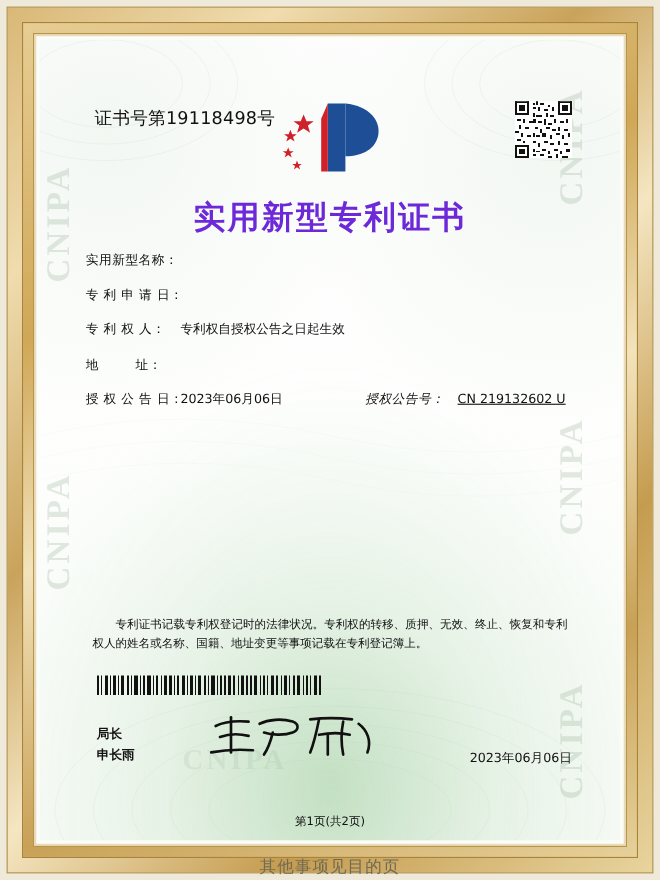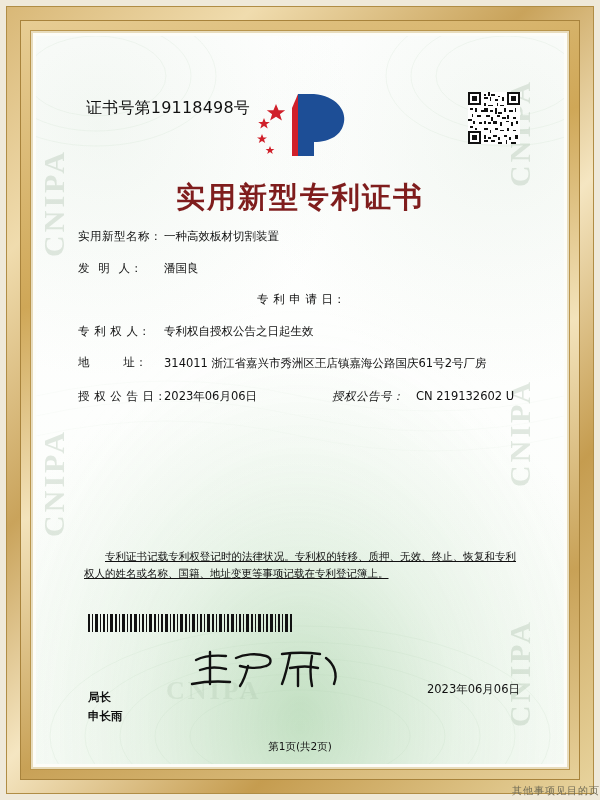--- a/index.html
+++ b/index.html
@@ -109,37 +109,36 @@
     height: 74px;
   }
   .title {
     position: absolute;
     left: 0; right: 0;
     top: 142px;
     text-align: center;
     font-family: "DejaVu Sans", "Liberation Sans", sans-serif;
     font-size: 29px;
     font-weight: bold;
-    color: #7f1d1d;
+    color: #6d28d9;
     letter-spacing: 2px;
   }
   .fields {
     position: absolute;
     left: 42px;
     top: 192px;
     width: 444px;
     font-size: 11.5px;
     color: #111;
   }
   .row {
     display: flex;
     align-items: flex-start;
     margin-bottom: 15.5px;
     line-height: 16px;
-    justify-content: center;
   }
   .lbl {
     width: 86px;
     flex: none;
     letter-spacing: 0.5px;
     white-space: pre;
   }
   .val {
     flex: 1;
   }
@@ -147,47 +146,47 @@
     flex: none;
     width: 168px;
   }
   .lbl2 {
     width: 84px;
     flex: none;
     letter-spacing: 0.5px;
     white-space: pre;
     font-style: italic;
   }
-  .val2 { flex: 1; }
+  .val2 { flex: 1; text-decoration: underline; }
   .addr-val { line-height: 18px; }
 
   .para {
     position: absolute;
     left: 48px;
     width: 432px;
     font-size: 10.5px;
     line-height: 16.5px;
     color: #111;
     text-align: justify;
     text-indent: 21px;
   }
   .para1 { top: 432px; }
-  .para2 { top: 512px; text-decoration: underline; }
+  .para2 { top: 524px; }
 
   .barcode {
     position: absolute;
     left: 52px;
     top: 578px;
     width: 206px;
     height: 18px;
   }
   .sign-block {
     position: absolute;
     left: 52px;
-    top: 652px;
+    top: 622px;
     font-size: 11.5px;
     color: #111;
     line-height: 19px;
     font-weight: bold;
   }
   .signature {
     position: absolute;
     left: 150px;
     top: 608px;
     width: 160px;
@@ -205,22 +204,22 @@
     left: 0; right: 0;
     top: 704px;
     text-align: center;
     font-size: 10.5px;
     color: #111;
   }
   .bottom-strip {
     position: absolute;
     left: 0; right: 0;
     bottom: 0;
-    text-align: right;
-    font-size: 10px;
+    text-align: center;
+    font-size: 15px;
     color: #6f6a55;
     padding-bottom: 2px;
     letter-spacing: 1px;
   }
 </style>
 </head>
 <body>
 
 <div class="page">
 
@@ -361,36 +360,30 @@
       <path d="M74 6 C 96 8, 106 22, 104 34 C 102 47, 90 54, 74 54 Z" fill="#1d4e96"></path>
       <path d="M58 6 L52 20 L52 68 L58 68 Z" fill="#d0202a"></path>
       <path d="M80 14 C 94 16, 99 25, 98 33 C 96 42, 88 47, 80 47 Z" fill="#ffffff" opacity="0.0"></path>
     </svg>
 
     <div class="title">实用新型专利证书</div>
 
     <div class="fields">
       <div class="row">
         <div class="lbl">实用新型名称：</div>
-        <div class="val">一种高效板材切割装置</div>
-      </div>
-      <div class="row">
-        <div class="lbl">发  明  人：</div>
-        <div class="val">潘国良</div>
       </div>
       <div class="row">
         <div class="lbl">专 利 申 请 日：</div>
       </div>
       <div class="row">
         <div class="lbl">专 利 权 人：</div>
         <div class="val">专利权自授权公告之日起生效</div>
       </div>
       <div class="row">
         <div class="lbl">地        址：</div>
-        <div class="val addr-val">314011 浙江省嘉兴市秀洲区王店镇嘉海公路国庆61号2号厂房</div>
       </div>
       <div class="row two">
         <div class="lbl">授 权 公 告 日：</div>
         <div class="val">2023年06月06日</div>
         <div class="lbl2">授权公告号：</div>
         <div class="val2">CN 219132602 U</div>
       </div>
     </div>
 
     <div class="para para2">专利证书记载专利权登记时的法律状况。专利权的转移、质押、无效、终止、恢复和专利权人的姓名或名称、国籍、地址变更等事项记载在专利登记簿上。</div>

